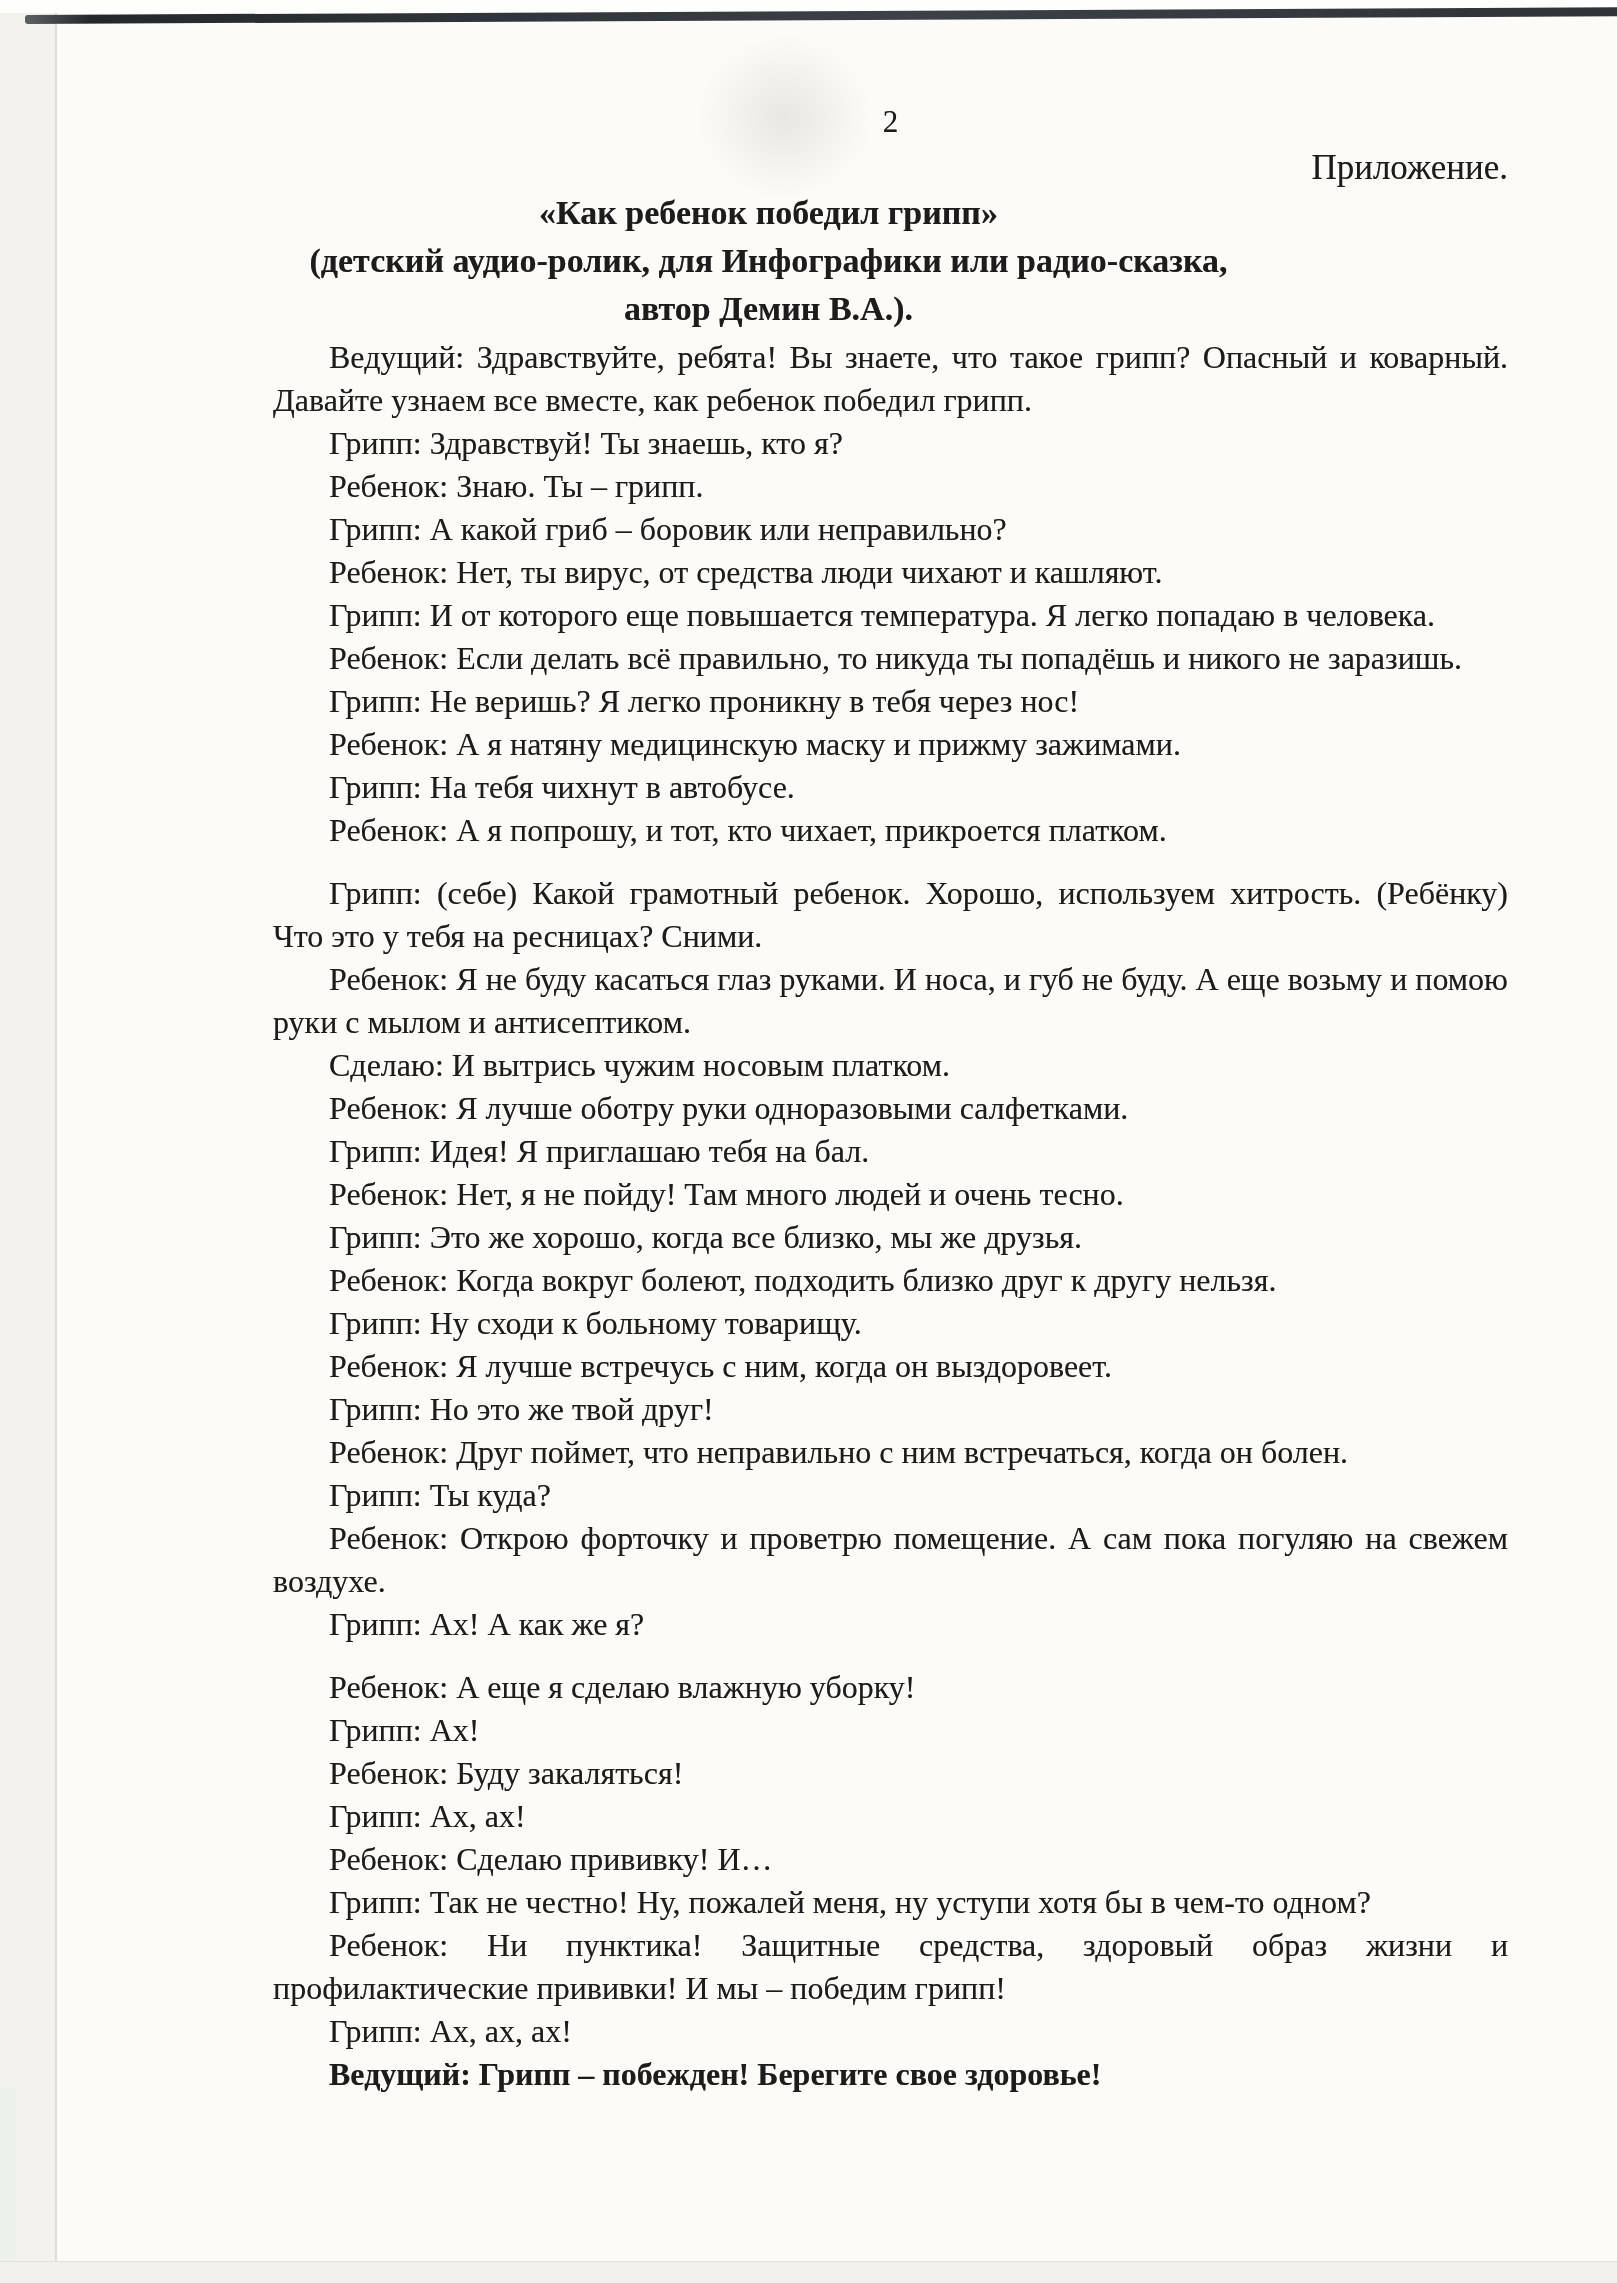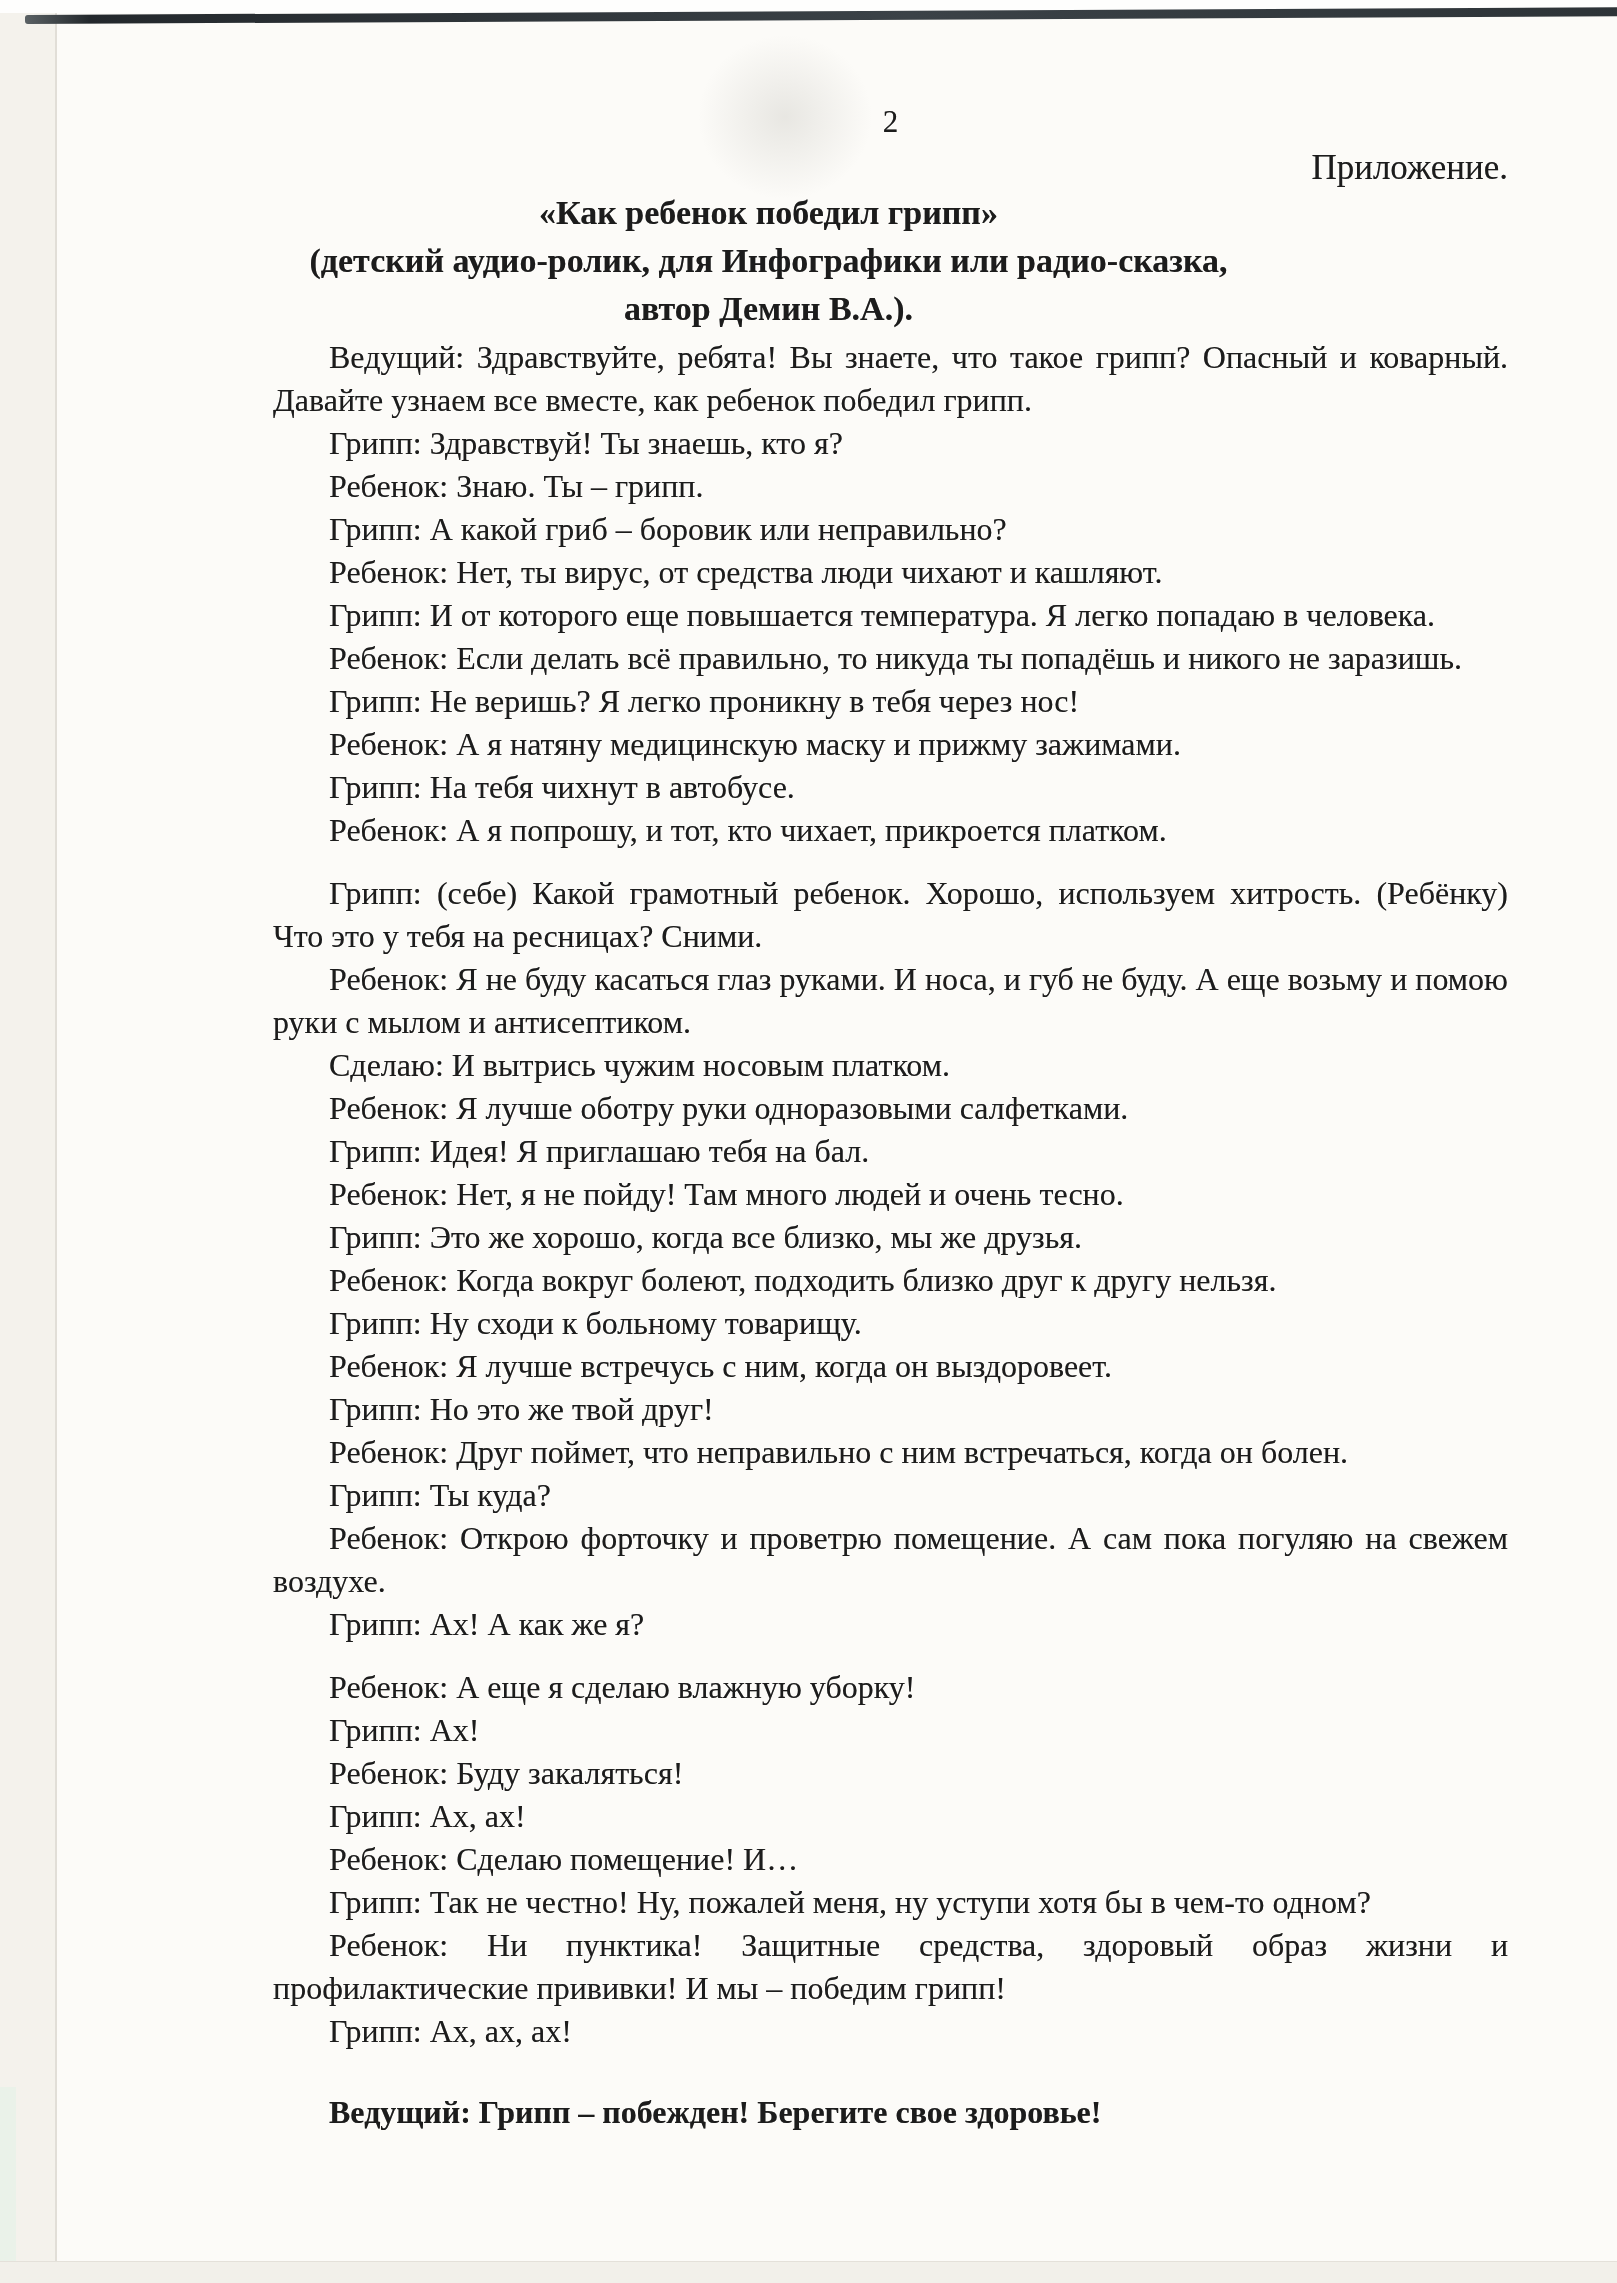--- a/index.html
+++ b/index.html
@@ -76,21 +76,21 @@
     margin-top: 2.9px;
   }
   .dialogue p {
     margin: 0;
     font-size: 32px;
     line-height: 43px;
     text-align: justify;
     text-indent: 56px;
   }
   .dialogue p.gap { margin-top: 20px; }
-  .dialogue p.bold { font-weight: 700; margin-top: 38px; }
+  .dialogue p.bold { font-weight: 700; }
 </style>
 </head>
 <body>
 
 <div>
   <div class="top-white"></div>
   <div class="left-margin-strip"></div>
   <div class="top-scan-line"></div>
   <div class="bottom-strip"></div>
   <div class="left-green-strip"></div>
@@ -128,21 +128,21 @@
         <p class="">Ребенок: Я лучше встречусь с ним, когда он выздоровеет.</p>
         <p class="">Грипп: Но это же твой друг!</p>
         <p class="">Ребенок: Друг поймет, что неправильно с ним встречаться, когда он болен.</p>
         <p class="">Грипп: Ты куда?</p>
         <p class="">Ребенок: Открою форточку и проветрю помещение. А сам пока погуляю на свежем воздухе.</p>
         <p class="">Грипп: Ах! А как же я?</p>
         <p class="gap ">Ребенок: А еще я сделаю влажную уборку!</p>
         <p class="">Грипп: Ах!</p>
         <p class="">Ребенок: Буду закаляться!</p>
         <p class="">Грипп: Ах, ах!</p>
-        <p class="">Ребенок: Сделаю помещение! И…</p>
+        <p class="">Ребенок: Сделаю прививку! И…</p>
         <p class="">Грипп: Так не честно! Ну, пожалей меня, ну уступи хотя бы в чем-то одном?</p>
         <p class="">Ребенок: Ни пунктика! Защитные средства, здоровый образ жизни и профилактические прививки! И мы – победим грипп!</p>
         <p class="">Грипп: Ах, ах, ах!</p>
         <p class="bold">Ведущий: Грипп – побежден! Берегите свое здоровье!</p>
       </div>
   </div>
 </div>
 
 
 </body></html>

